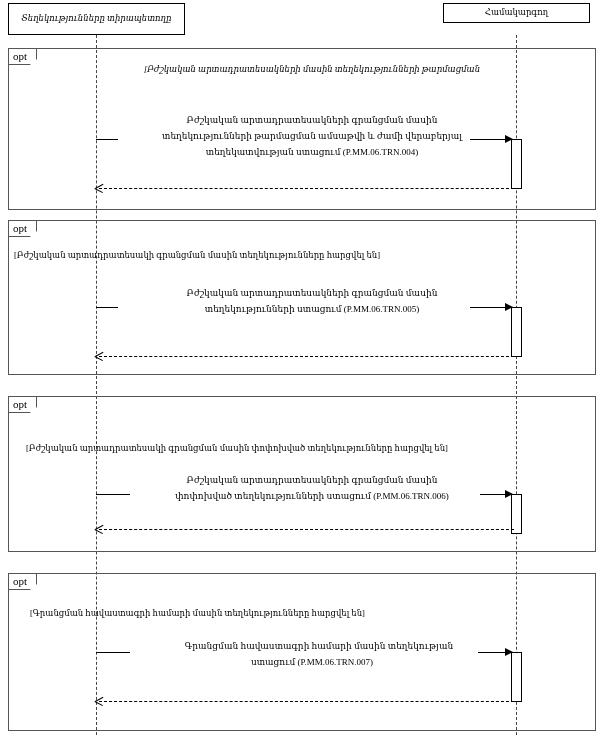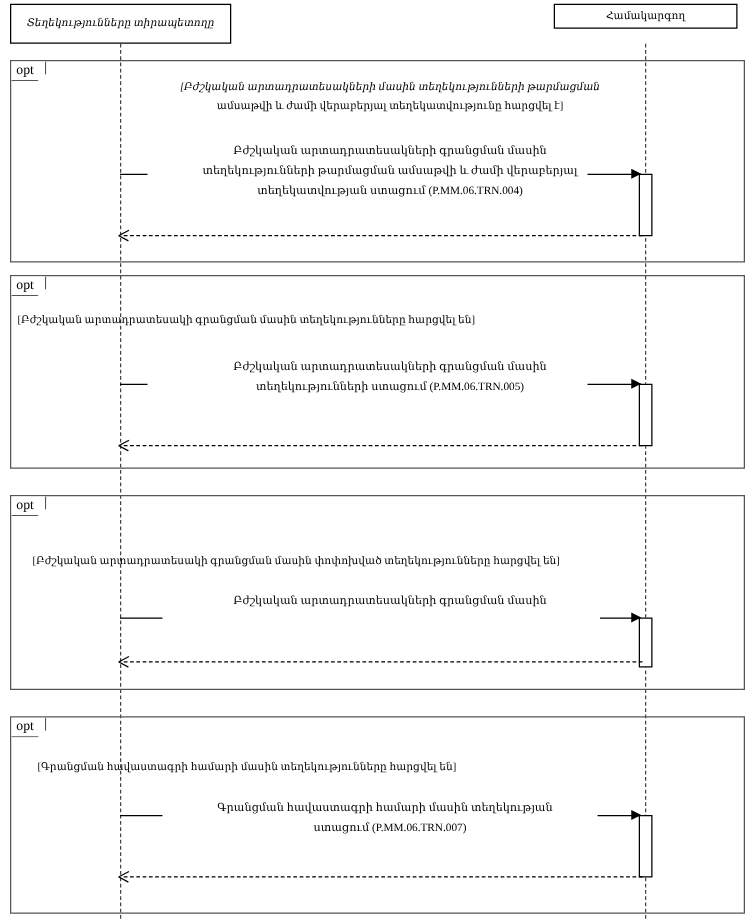--- a/index.html
+++ b/index.html
@@ -157,21 +157,20 @@
   </div>
 
   <div class="lifeline" style="left:96px; top:35px; height:700px;"></div>
   <div class="lifeline" style="left:516px; top:35px; height:700px;"></div>
 
   <div class="fragment" style="left:8px; top:48px; width:588px; height:162px;">
     <div class="frag-label">opt</div>
   </div>
 
   <div class="guard" style="left:112px; top:64px; width:400px; text-align:center;font-style:italic;">[Բժշկական արտադրատեսակների մասին տեղեկությունների թարմացման</div>
-  <div class="guard" style="left:112px; top:79px; width:400px; text-align:center;">ամսաթվի և ժամի վերաբերյալ տեղեկատվությունը հարցվել է]</div>
 
   <div class="msg-label" style="left:112px; top:114px; width:400px;">Բժշկական արտադրատեսակների գրանցման մասին</div>
   <div class="msg-label" style="left:112px; top:130px; width:400px;">տեղեկությունների թարմացման ամսաթվի և ժամի վերաբերյալ</div>
   <div class="msg-label" style="left:112px; top:146px; width:400px;">տեղեկատվության ստացում (P.MM.06.TRN.004)</div>
 
   <div class="src-tick" style="left:96px; top:139px; width:22px;"></div>
   <div class="arrow-line" style="left:470px; top:139px; width:42px;"></div>
   <div class="arrow-head-right" style="left:505px; top:135px;"></div>
   <div class="activation" style="left:511px; top:139px; width:11px; height:50px;"></div>
 
@@ -195,36 +194,37 @@
   <div class="arrow-line dashed" style="left:99px; top:356px; width:415px;"></div>
   <div class="arrow-head-left-open" style="left:95px; top:352px;"></div>
 
   <div class="fragment" style="left:8px; top:396px; width:588px; height:156px;">
     <div class="frag-label">opt</div>
   </div>
 
   <div class="guard" style="left:26px; top:443px; width:520px; text-align:left;">[Բժշկական արտադրատեսակի գրանցման մասին փոփոխված տեղեկությունները հարցվել են]</div>
 
   <div class="msg-label" style="left:112px; top:474px; width:400px;">Բժշկական արտադրատեսակների գրանցման մասին</div>
+  <div class="msg-label" style="left:112px; top:490px; width:400px;">փոփոխված տեղեկությունների ստացում (P.MM.06.TRN.006)</div>
 
   <div class="src-tick" style="left:96px; top:494px; width:34px;"></div>
   <div class="arrow-line" style="left:480px; top:494px; width:32px;"></div>
   <div class="arrow-head-right" style="left:505px; top:490px;"></div>
   <div class="activation" style="left:511px; top:494px; width:11px; height:40px;"></div>
 
   <div class="arrow-line dashed" style="left:99px; top:529px; width:415px;"></div>
   <div class="arrow-head-left-open" style="left:95px; top:525px;"></div>
 
   <div class="fragment" style="left:8px; top:573px; width:588px; height:158px;">
     <div class="frag-label">opt</div>
   </div>
 
   <div class="guard" style="left:30px; top:608px; width:500px; text-align:left;">[Գրանցման հավաստագրի համարի մասին տեղեկությունները հարցվել են]</div>
 
-  <div class="msg-label" style="left:108px; top:640px; width:400px;">Գրանցման հավաստագրի համարի մասին տեղեկության</div>
+  <div class="msg-label" style="left:119px; top:640px; width:400px;">Գրանցման հավաստագրի համարի մասին տեղեկության</div>
   <div class="msg-label" style="left:112px; top:656px; width:400px;">ստացում (P.MM.06.TRN.007)</div>
 
   <div class="src-tick" style="left:96px; top:652px; width:34px;"></div>
   <div class="arrow-line" style="left:478px; top:652px; width:34px;"></div>
   <div class="arrow-head-right" style="left:505px; top:648px;"></div>
   <div class="activation" style="left:511px; top:652px; width:11px; height:50px;"></div>
 
   <div class="arrow-line dashed" style="left:99px; top:701px; width:415px;"></div>
   <div class="arrow-head-left-open" style="left:95px; top:697px;"></div>
 

